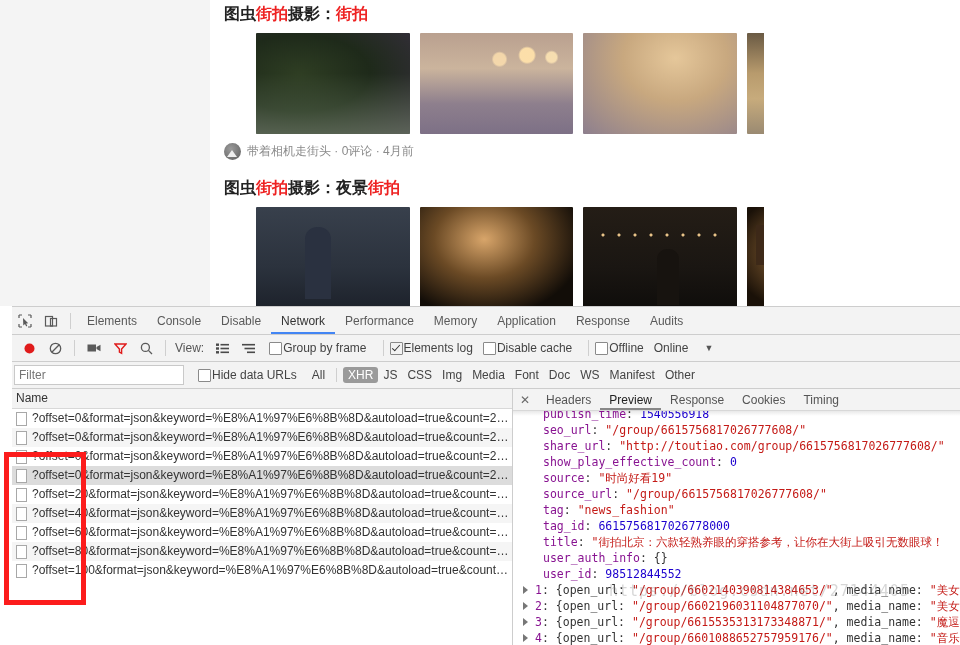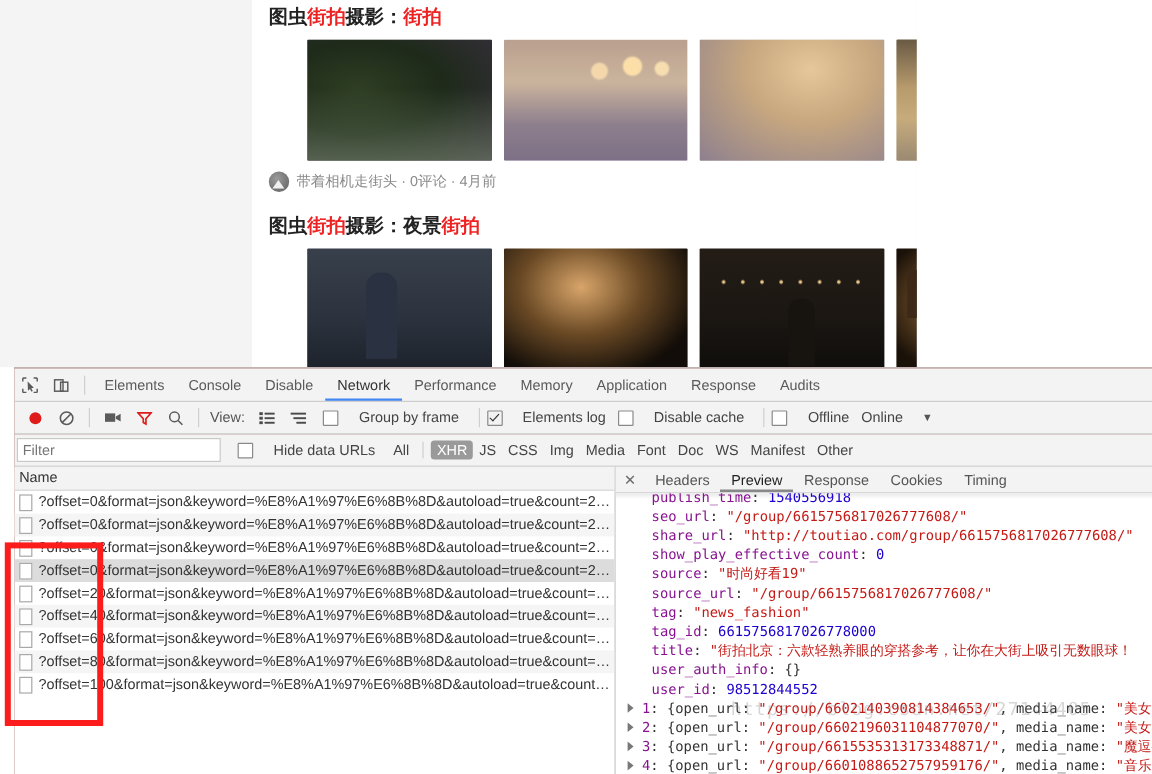--- a/index.html
+++ b/index.html
@@ -111,21 +111,21 @@
   .tb-lbl{color:#555;margin:0 5px 0 3px;}
   .cb{
     width:11px;height:11px;border:1px solid #8a8a8a;background:#fff;border-radius:1px;
     display:inline-block;position:relative;flex:none;
   }
   .cb.on{background:#f3f3f3;}
   .cb.on:after{
     content:"";position:absolute;left:3px;top:0px;width:3px;height:7px;
     border:solid #333;border-width:0 1.6px 1.6px 0;transform:rotate(42deg);
   }
-  .cbgrp{display:flex;align-items:center;gap:17px;margin-right:10px;cursor:default;}
+  .cbgrp{display:flex;align-items:center;gap:1px;margin-right:10px;cursor:default;}
 
   .dt-filterbar{
     height:26px;display:flex;align-items:center;
     background:#f3f3f3;border-bottom:1px solid #cdcdcd;font-size:12px;color:#444;
   }
   .filter-input{
     width:160px;height:18px;line-height:18px;margin-left:2px;
     background:#fff;border:1px solid #c9c9c9;padding:0 4px;
     font-size:12px;color:#9a9a9a;
   }

